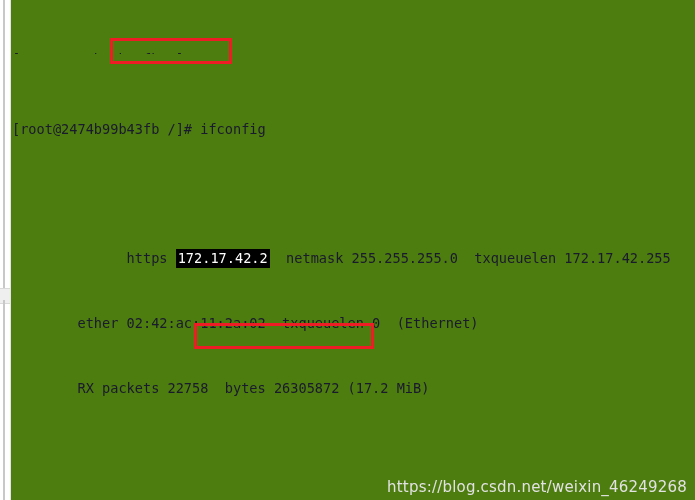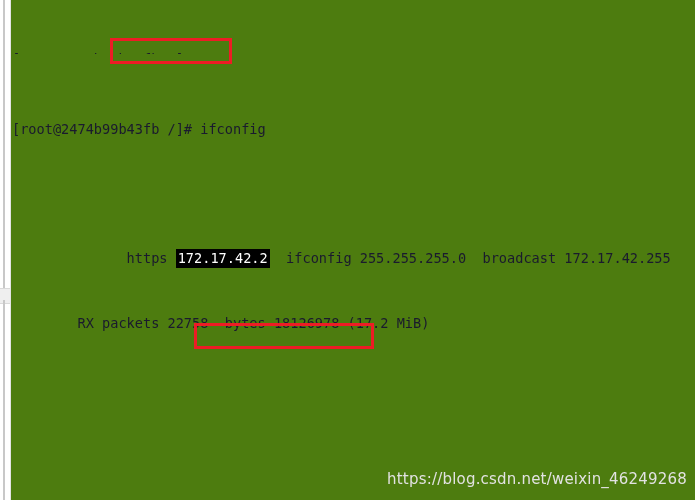--- a/index.html
+++ b/index.html
@@ -95,21 +95,21 @@
     box-sizing: border-box;
     pointer-events: none;
   }
   #redbox-inet  { left: 110px; top: 38px;  width: 122px; height: 26px; }
   #redbox-ping  { left: 194px; top: 323px; width: 180px; height: 26px; }
 
   
   .watermark {
     position: absolute;
     right: 8px;
-    bottom: 12px;
+    bottom: 4px;
     font-family: "DejaVu Sans", "Liberation Sans", sans-serif;
     font-size: 15px;
     color: #e2e2e2;
     letter-spacing: 0.2px;
     user-select: none;
   }
 </style>
 </head>
 <body>
 
@@ -122,24 +122,25 @@
   </div>
 
   <div class="term">
 
     <div class="line clipped-top">[root@2474b99b43fb /]#</div>
 
     <div class="line">[root@2474b99b43fb /]# ifconfig</div>
 
 
     <div class="line">
-      <span>        https </span><span class="invert">172.17.42.2</span><span>  ifconfig 255.255.255.0  broadcast 172.17.42.255</span>
+      <span>        https </span><span class="invert">172.17.42.2</span><span>  netmask 255.255.255.0  txqueuelen 172.17.42.255</span>
     </div>
 
-    <div class="line">        RX packets 22758  bytes 18126978 (17.2 MiB)</div>
+    <div class="line">        ether 02:42:ac:11:2a:02  txqueuelen 0  (Ethernet)</div>
+    <div class="line">        RX packets 22758  bytes 26305872 (17.2 MiB)</div>
     
     
     
 
     
 
     
     
     
     

